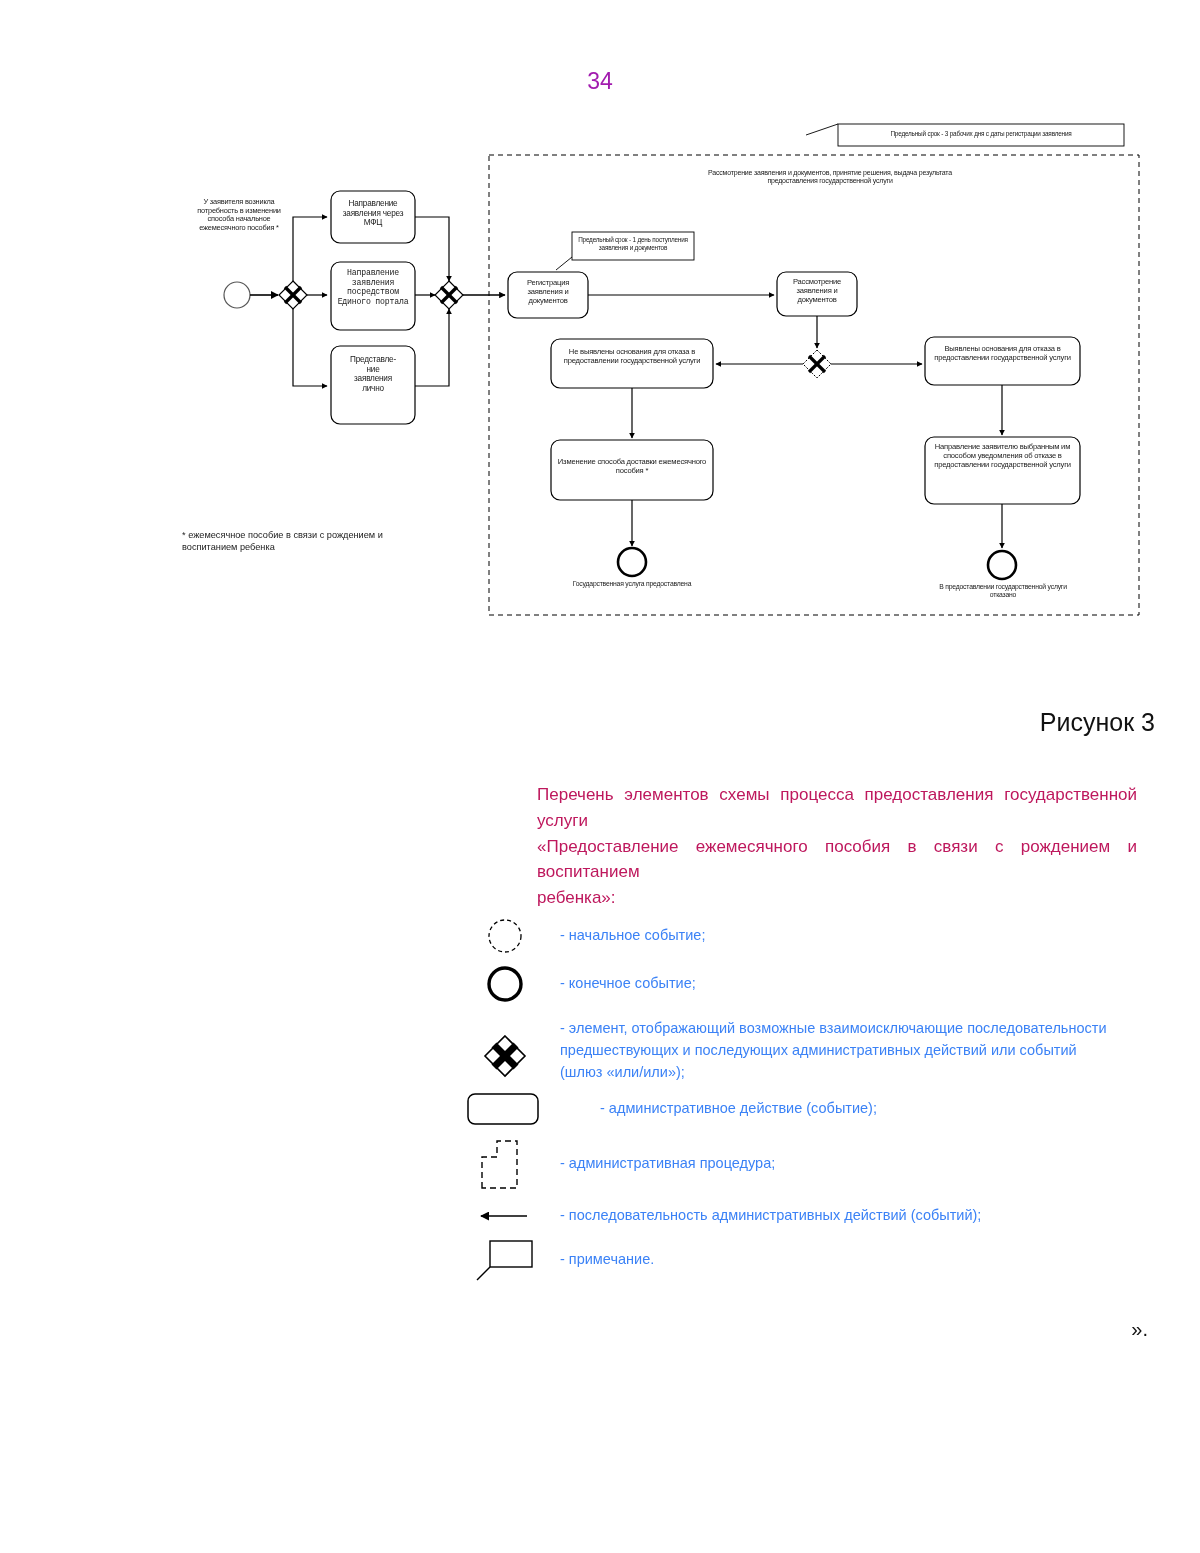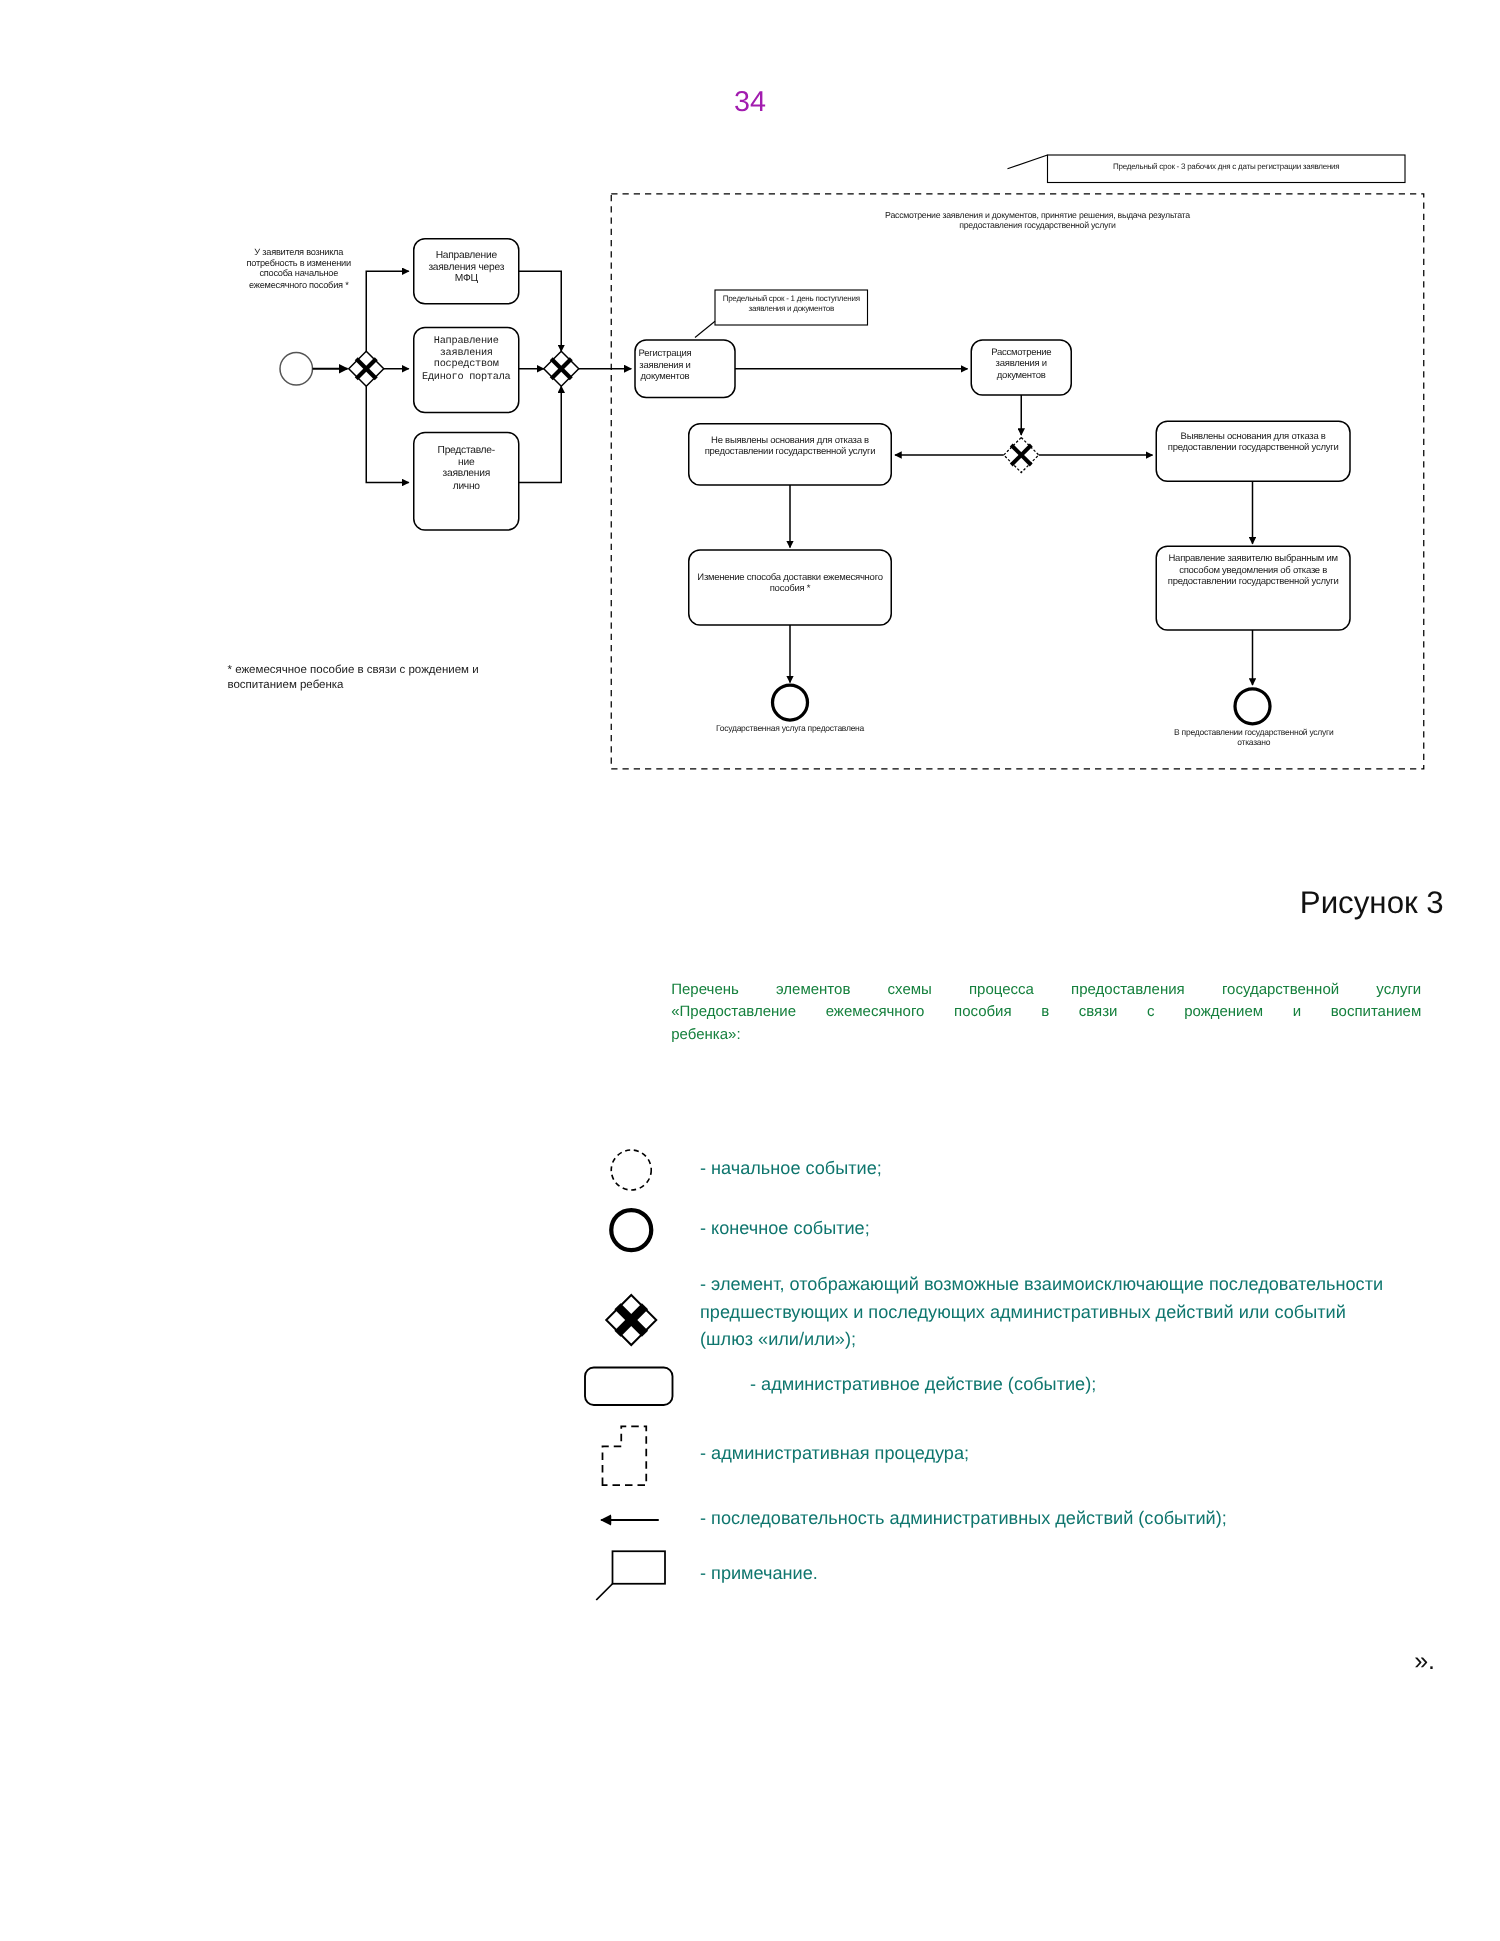--- a/index.html
+++ b/index.html
@@ -70,24 +70,24 @@
     font-size: 25px;
     color: #111;
   }
 
   
   .legend-intro {
     position: absolute;
     top: 782px;
     left: 537px;
     width: 600px;
-    font-size: 12px;
+    font-size: 17px;
     line-height: 1.52;
     text-align: justify;
-    color: #15803d;
+    color: #be185d;
   }
   .legend-intro .ln { display: block; }
   .legend-intro .ln.j {
     text-align: justify;
     text-align-last: justify;
   }
 
   
   #legend {
     position: absolute;
@@ -104,21 +104,21 @@
   .legend-icon {
     width: 110px;
     flex: 0 0 110px;
     display: flex;
     align-items: center;
     justify-content: center;
   }
   .legend-text {
     font-size: 14.5px;
     line-height: 1.5;
-    color: #0f766e;
+    color: #3b82f6;
     white-space: pre-line;
   }
 
   .closing-mark {
     position: absolute;
     top: 1318px;
     right: 52px;
     font-size: 20px;
     color: #111;
   }
@@ -215,21 +215,21 @@
 
   <div class="dlabel task-label" style="left:333px; top:199px; width:80px;">Направление заявления через МФЦ</div>
 
   <div class="dlabel task-label" style="left:333px; top:268px; width:80px;font-family:Liberation Mono, monospace;">Направление заявления посредством Единого портала</div>
 
   <div class="dlabel task-label" style="left:333px; top:355px; width:80px;">Представле-
 ние
 заявления
 лично</div>
 
-  <div class="dlabel task-label-sm" style="left:502px; top:279px; width:60px;">Регистрация заявления и документов</div>
+  <div class="dlabel task-label-sm" style="left:518px; top:279px; width:60px;">Регистрация заявления и документов</div>
 
   <div class="dlabel task-label-sm" style="left:779px; top:278px; width:76px;">Рассмотрение заявления и документов</div>
 
   <div class="dlabel task-label-sm" style="left:555px; top:348px; width:154px;">Не выявлены основания для отказа в предоставлении государственной услуги</div>
 
   <div class="dlabel task-label-sm" style="left:929px; top:345px; width:147px;">Выявлены основания для отказа в предоставлении государственной услуги</div>
 
   <div class="dlabel task-label-sm" style="left:555px; top:458px; width:154px;">Изменение способа доставки ежемесячного пособия *</div>
 
   <div class="dlabel task-label-sm" style="left:929px; top:443px; width:147px;">Направление заявителю выбранным им способом уведомления об отказе в предоставлении государственной услуги</div>

